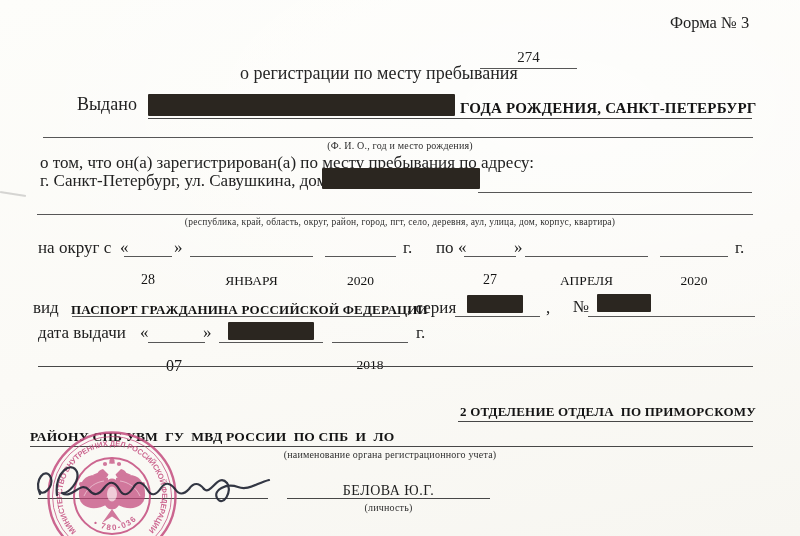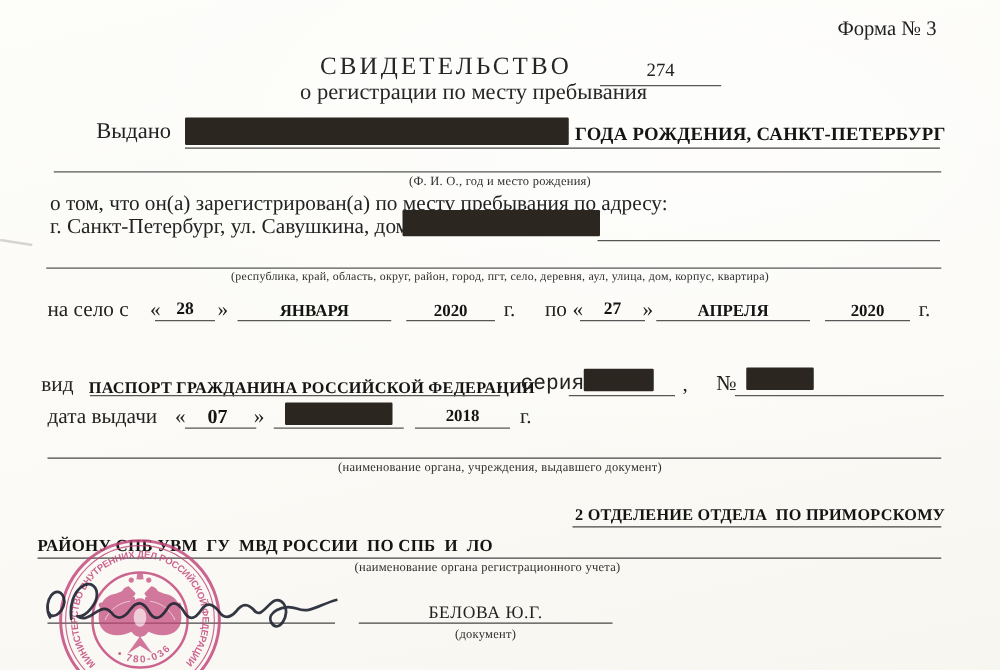--- a/index.html
+++ b/index.html
@@ -12,50 +12,49 @@
     color:#222;
   }
   .abs{position:absolute;white-space:nowrap;}
   .rule{position:absolute;height:1px;background:#575757;}
   .rule.dark{background:#474747;}
   .redact{position:absolute;background:#2b2620;border-radius:1px;}
   .caps{font-weight:bold;color:#141414;white-space:pre;letter-spacing:.2px;}
   .cap{font-size:10px;color:#2e2e2e;letter-spacing:.2px;}
   .center{text-align:center;}
   .body17{font-size:17px;}
-  .bold-val{font-weight:bold;color:#141414;}
+  .bold-val{font-weight:normal;color:#141414;margin-top:32px;}
   svg text{font-family:"Liberation Sans","DejaVu Sans",sans-serif;}
 </style>
 </head>
 <body>
 
 <div class="page">
 
   <div class="abs" style="left:670px;top:13px;font-size:16.5px;">Форма № 3</div>
 
-  <div class="abs" style="left:256px;top:42px;font-size:20px;letter-spacing:2.5px;color:#262626;">СВИДЕТЕЛЬСТВО</div>
   <div class="abs" style="left:480px;top:49px;width:97px;text-align:center;font-size:15px;">274</div>
   <div class="rule" style="left:480px;top:68px;width:97px;"></div>
   <div class="abs" style="left:240px;top:63px;font-size:18px;color:#262626;">о регистрации по месту пребывания</div>
 
   <div class="abs body17" style="left:77px;top:94px;font-size:18px;">Выдано</div>
   <div class="redact" style="left:148px;top:94px;width:307px;height:22px;"></div>
   <div class="abs caps" style="left:460px;top:100px;font-size:15px;">ГОДА РОЖДЕНИЯ, САНКТ-ПЕТЕРБУРГ</div>
   <div class="rule dark" style="left:148px;top:118px;width:604px;"></div>
   <div class="rule" style="left:43px;top:137px;width:710px;"></div>
   <div class="abs cap center" style="left:0px;top:140px;width:800px;">(Ф. И. О., год и место рождения)</div>
 
   <div class="abs body17" style="left:40px;top:153px;">о том, что он(а) зарегистрирован(а) по месту пребывания по адресу:</div>
   <div class="abs body17" style="left:40px;top:171px;">г. Санкт-Петербург, ул. Савушкина, дом</div>
   <div class="redact" style="left:322px;top:168px;width:158px;height:21px;"></div>
   <div class="rule" style="left:478px;top:192px;width:274px;"></div>
   <div class="rule" style="left:37px;top:214px;width:716px;"></div>
   <div class="abs cap center" style="left:0px;top:217px;width:800px;font-size:9.5px;">(республика, край, область, округ, район, город, пгт, село, деревня, аул, улица, дом, корпус, квартира)</div>
 
-  <div class="abs body17" style="left:38px;top:238px;">на село с</div>
+  <div class="abs body17" style="left:38px;top:238px;">на округ с</div>
   <div class="abs body17" style="left:120px;top:238px;">«</div>
   <div class="abs bold-val center" style="left:124px;top:240px;width:48px;font-size:14px;">28</div>
   <div class="abs body17" style="left:174px;top:238px;">»</div>
   <div class="abs bold-val center" style="left:190px;top:241px;width:123px;font-size:13.5px;">ЯНВАРЯ</div>
   <div class="abs bold-val center" style="left:325px;top:241px;width:71px;font-size:13.5px;">2020</div>
   <div class="abs body17" style="left:403px;top:238px;">г.</div>
   <div class="abs body17" style="left:436px;top:238px;">по</div>
   <div class="abs body17" style="left:458px;top:238px;">«</div>
   <div class="abs bold-val center" style="left:464px;top:240px;width:52px;font-size:14px;">27</div>
   <div class="abs body17" style="left:514px;top:238px;">»</div>
@@ -66,53 +65,52 @@
   <div class="rule" style="left:190px;top:256px;width:123px;"></div>
   <div class="rule" style="left:325px;top:256px;width:71px;"></div>
   <div class="rule" style="left:464px;top:256px;width:52px;"></div>
   <div class="rule" style="left:525px;top:256px;width:123px;"></div>
   <div class="rule" style="left:660px;top:256px;width:68px;"></div>
 
 
   <div class="abs body17" style="left:33px;top:298px;">вид</div>
   <div class="abs caps center" style="left:71px;top:302px;width:330px;font-size:13px;">ПАСПОРТ ГРАЖДАНИНА РОССИЙСКОЙ ФЕДЕРАЦИИ</div>
   <div class="rule" style="left:72px;top:316px;width:328px;"></div>
-  <div class="abs body17" style="left:396px;top:298px;font-family:Liberation Mono, monospace;">, серия</div>
+  <div class="abs body17" style="left:407px;top:298px;">, серия</div>
   <div class="redact" style="left:467px;top:295px;width:56px;height:18px;"></div>
   <div class="rule" style="left:455px;top:316px;width:85px;"></div>
   <div class="abs body17" style="left:546px;top:298px;">,</div>
   <div class="abs body17" style="left:573px;top:297px;">№</div>
   <div class="redact" style="left:597px;top:294px;width:54px;height:18px;"></div>
   <div class="rule" style="left:588px;top:316px;width:167px;"></div>
 
   <div class="abs body17" style="left:38px;top:323px;">дата выдачи</div>
   <div class="abs body17" style="left:140px;top:323px;">«</div>
   <div class="abs bold-val center" style="left:150px;top:325px;width:48px;font-size:16px;">07</div>
   <div class="abs body17" style="left:203px;top:323px;">»</div>
   <div class="rule" style="left:148px;top:342px;width:57px;"></div>
   <div class="redact" style="left:228px;top:322px;width:86px;height:18px;"></div>
   <div class="rule" style="left:219px;top:342px;width:104px;"></div>
   <div class="abs bold-val center" style="left:332px;top:325px;width:76px;font-size:13.5px;">2018</div>
   <div class="rule" style="left:332px;top:342px;width:76px;"></div>
   <div class="abs body17" style="left:416px;top:323px;">г.</div>
 
   <div class="rule dark" style="left:38px;top:366px;width:715px;"></div>
-  <div class="abs cap center" style="left:0px;top:369px;width:800px;">(наименование органа, учреждения, выдавшего документ)</div>
 
   <div class="abs caps center" style="left:460px;top:404px;width:295px;font-size:13px;">2 ОТДЕЛЕНИЕ ОТДЕЛА  ПО ПРИМОРСКОМУ</div>
   <div class="rule dark" style="left:458px;top:421px;width:295px;"></div>
   <div class="abs caps" style="left:30px;top:429px;font-size:13.5px;">РАЙОНУ СПБ УВМ  ГУ  МВД РОССИИ  ПО СПБ  И  ЛО</div>
   <div class="rule dark" style="left:30px;top:446px;width:723px;"></div>
   <div class="abs cap center" style="left:0px;top:449px;width:780px;">(наименование органа регистрационного учета)</div>
 
   <div class="rule dark" style="left:38px;top:498px;width:230px;z-index:1;"></div>
   <div class="abs cap center" style="left:60px;top:501px;width:170px;z-index:1;margin-top:41px;">(подпись)</div>
   <div class="abs center" style="left:287px;top:483px;width:203px;font-size:14px;letter-spacing:.5px;">БЕЛОВА  Ю.Г.</div>
   <div class="rule dark" style="left:287px;top:498px;width:203px;"></div>
-  <div class="abs cap center" style="left:287px;top:502px;width:203px;">(документ)</div>
+  <div class="abs cap center" style="left:287px;top:502px;width:203px;">(личность)</div>
 
   <div class="abs" style="left:0px;top:193px;width:26px;height:2px;background:rgba(140,140,140,.35);transform:rotate(9deg);"></div>
 
   <svg class="abs" style="left:32px;top:414px;z-index:2;opacity:.82;" width="160" height="172" viewBox="0 0 160 172">
     <g stroke="#c2467a" fill="none">
       <circle cx="80" cy="82" r="63.5" stroke-width="2.4"></circle>
       <circle cx="80" cy="82" r="59.5" stroke-width="0.9"></circle>
       <circle cx="80" cy="82" r="38" stroke-width="2"></circle>
     </g>
     <defs>

